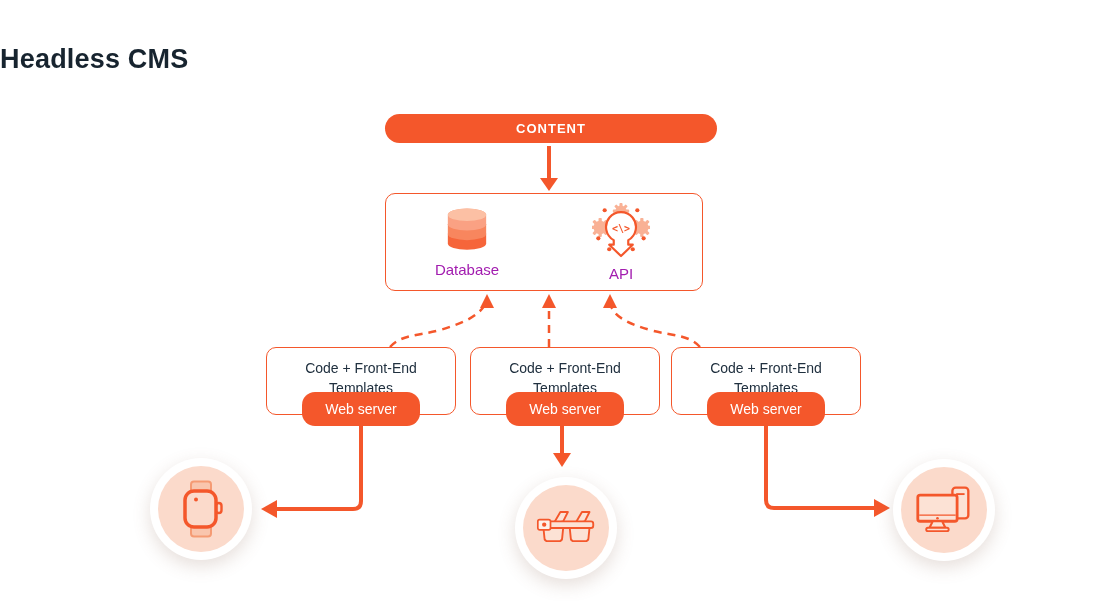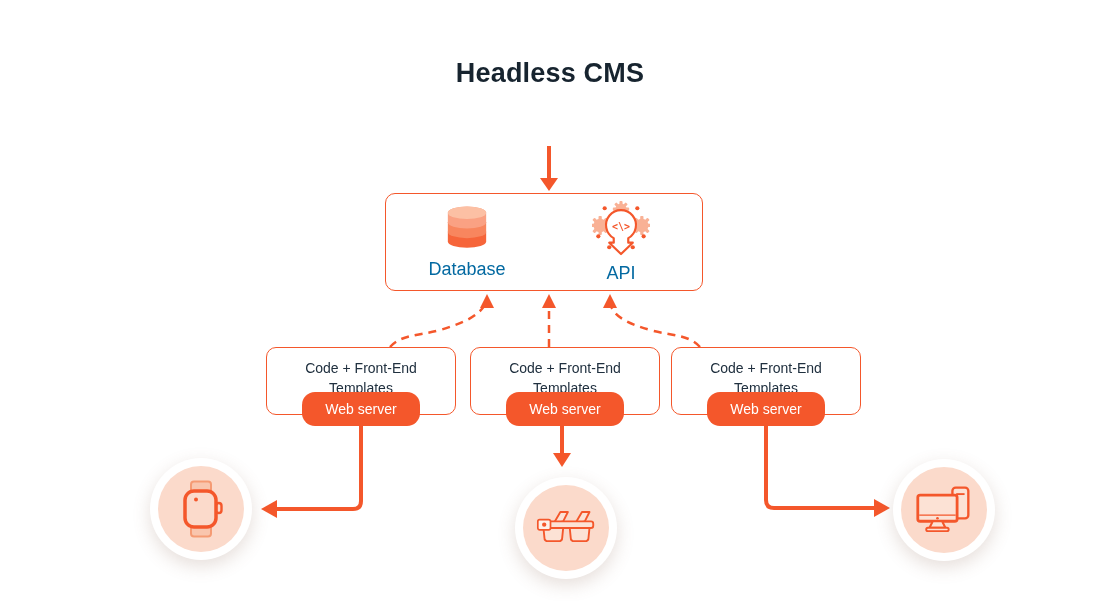--- a/index.html
+++ b/index.html
@@ -1,35 +1,35 @@
 <!DOCTYPE html>
 <html><head>
 <meta charset="utf-8">
 <style>
   html,body{margin:0;padding:0;background:#ffffff;}
   .canvas{
     position:relative;width:1100px;height:601px;overflow:hidden;background:#ffffff;
     font-family:"Liberation Sans", sans-serif;
   }
   .title{
-    position:absolute;top:58px;left:0;width:1100px;margin:0;text-align:center;
+    position:absolute;top:44px;left:0;width:1100px;margin:0;text-align:left;
     font-size:27px;font-weight:700;color:#17242F;letter-spacing:.2px;
   }
   .content-pill{
     position:absolute;left:385px;top:114px;width:332px;height:29px;border-radius:15px;
     background:#F4572B;color:#ffffff;font-size:13px;font-weight:700;letter-spacing:1px;
     display:flex;align-items:center;justify-content:center;
   }
   .backend-box{
     position:absolute;left:385px;top:193px;width:318px;height:98px;box-sizing:border-box;
     border:1.5px solid #F4572B;border-radius:10px;background:#ffffff;
     display:flex;justify-content:space-between;padding:0 38px;align-items:center;
   }
   .backend-item{display:flex;flex-direction:column;align-items:center;gap:4px;width:86px;}
-  .backend-label{font-size:18px;color:#0369a1;}
+  .backend-label{font-size:15px;color:#a21caf;}
   .frontend-box{
     position:absolute;top:347px;width:190px;height:68px;box-sizing:border-box;
     border:1.5px solid #F4572B;border-radius:10px;background:#ffffff;
     display:flex;flex-direction:column;align-items:center;padding-top:10px;
   }
   .fe-line{font-size:14px;line-height:20px;color:#20303F;}
   .server-pill{
     position:absolute;bottom:-12px;left:50%;transform:translateX(-50%);
     width:118px;height:34px;border-radius:13px;background:#F4572B;color:#ffffff;
     font-size:14px;display:flex;align-items:center;justify-content:center;white-space:nowrap;
@@ -69,20 +69,21 @@
     </g>
     <g fill="#F4572B" stroke="none">
       <polygon points="480,308 494,308 487,294"></polygon>
       <polygon points="542,308 556,308 549,294"></polygon>
       <polygon points="603,308 617,308 610,294"></polygon>
     </g>
   </svg>
 
   <h1 class="title">Headless CMS</h1>
 
+  <div class="content-pill">CONTENT</div>
 
   <div class="backend-box">
     <div class="backend-item">
       <svg width="46" height="50" viewBox="0 0 48 52">
         <path d="M4 28 v10 a20 6.5 0 0 0 40 0 v-10 a20 6.5 0 0 0 -40 0 z" fill="#F6653A"></path>
         <path d="M4 18 v10 a20 6.5 0 0 0 40 0 v-10 a20 6.5 0 0 0 -40 0 z" fill="#F8865E"></path>
         <path d="M4 8 v10 a20 6.5 0 0 0 40 0 v-10 a20 6.5 0 0 0 -40 0 z" fill="#FAA183"></path>
         <ellipse cx="24" cy="8" rx="20" ry="6.5" fill="#FCC0A4"></ellipse>
       </svg>
       <span class="backend-label">Database</span>

